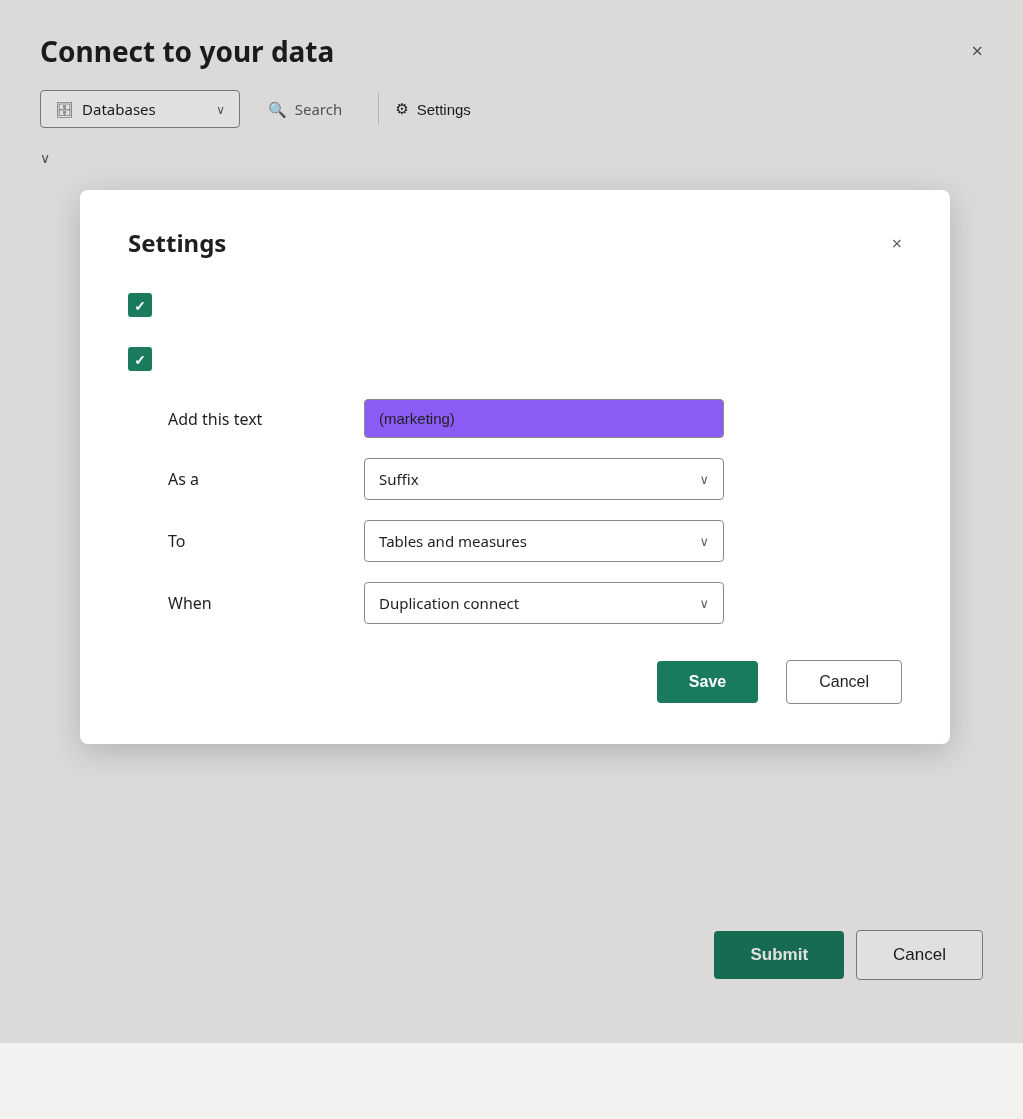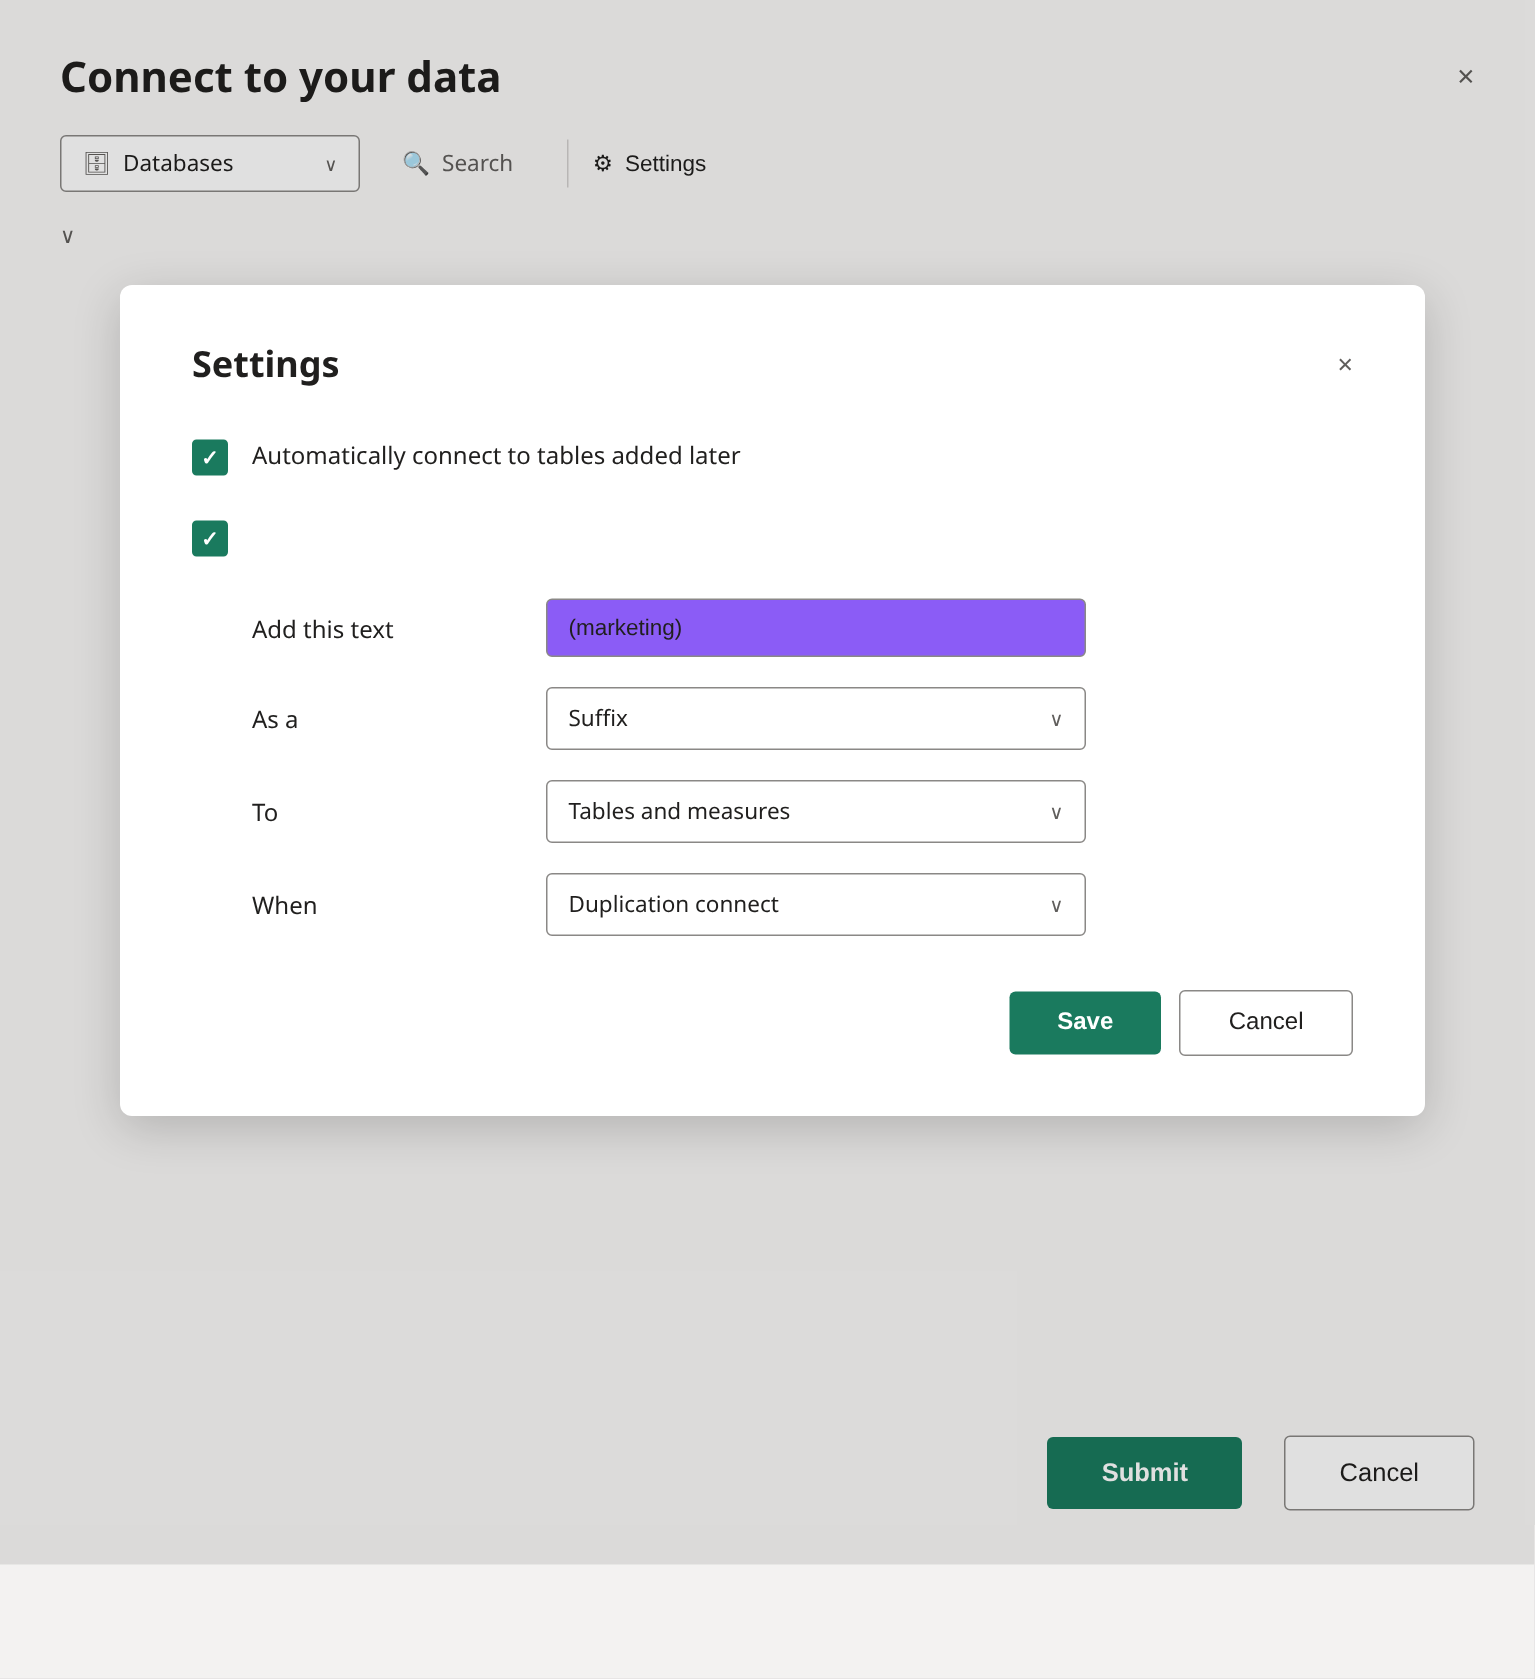--- a/index.html
+++ b/index.html
@@ -238,21 +238,21 @@
     .form-select .select-chevron {
       font-size: 13px;
       color: #605e5c;
     }
 
     
     .modal-actions {
       display: flex;
       align-items: center;
       justify-content: flex-end;
-      gap: 12px;
+      gap: 28px;
       margin-top: 36px;
     }
     .btn-save {
       background: #1a7a5e;
       color: #fff;
       border: none;
       border-radius: 4px;
       padding: 12px 32px;
       font-size: 16px;
       font-weight: 600;
@@ -264,25 +264,25 @@
       border: 1.5px solid #8a8886;
       border-radius: 4px;
       padding: 12px 32px;
       font-size: 16px;
       cursor: pointer;
     }
 
     
     .page-actions {
       position: absolute;
-      bottom: 36px;
+      bottom: 63px;
       right: 40px;
       display: flex;
       align-items: center;
-      gap: 28px;
+      gap: 12px;
     }
     .btn-submit {
       background: #1a7a5e;
       color: #fff;
       border: none;
       border-radius: 4px;
       padding: 14px 36px;
       font-size: 17px;
       font-weight: 600;
       cursor: pointer;
@@ -335,21 +335,20 @@
 
     <div class="modal-header">
       <h2 class="modal-title">Settings</h2>
       <span class="modal-close">×</span>
     </div>
 
     <div class="checkbox-row">
       <div class="checkbox-box">
         <span class="checkmark">✓</span>
       </div>
-      <span class="checkbox-label">Automatically connect to tables added later</span>
     </div>
 
     <div class="checkbox-row">
       <div class="checkbox-box">
         <span class="checkmark">✓</span>
       </div>
     </div>
 
     <div class="form-section">
 

